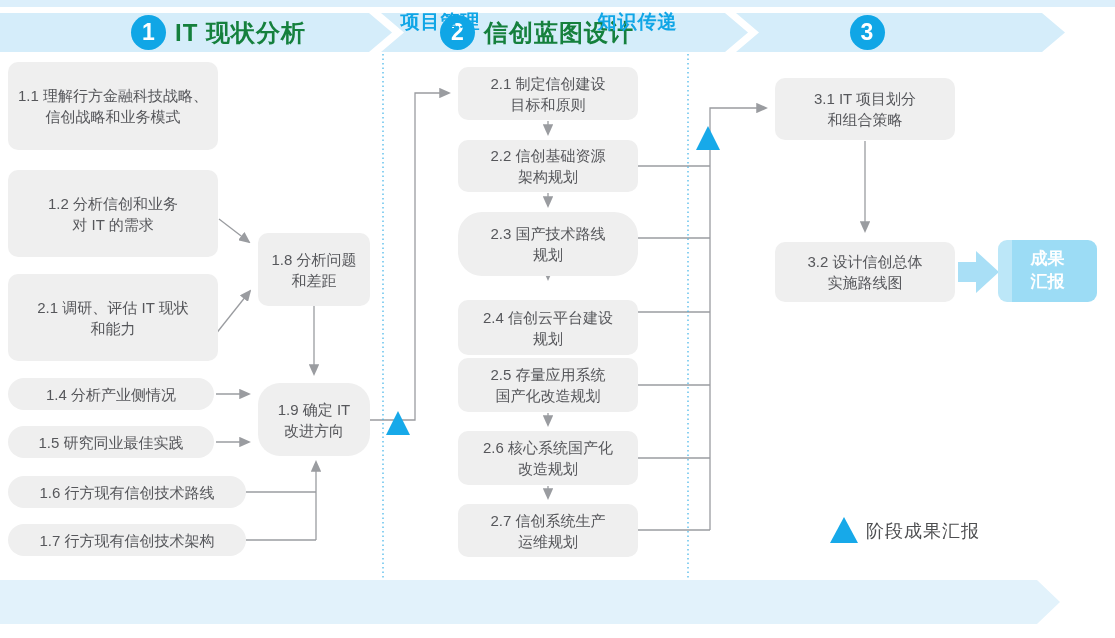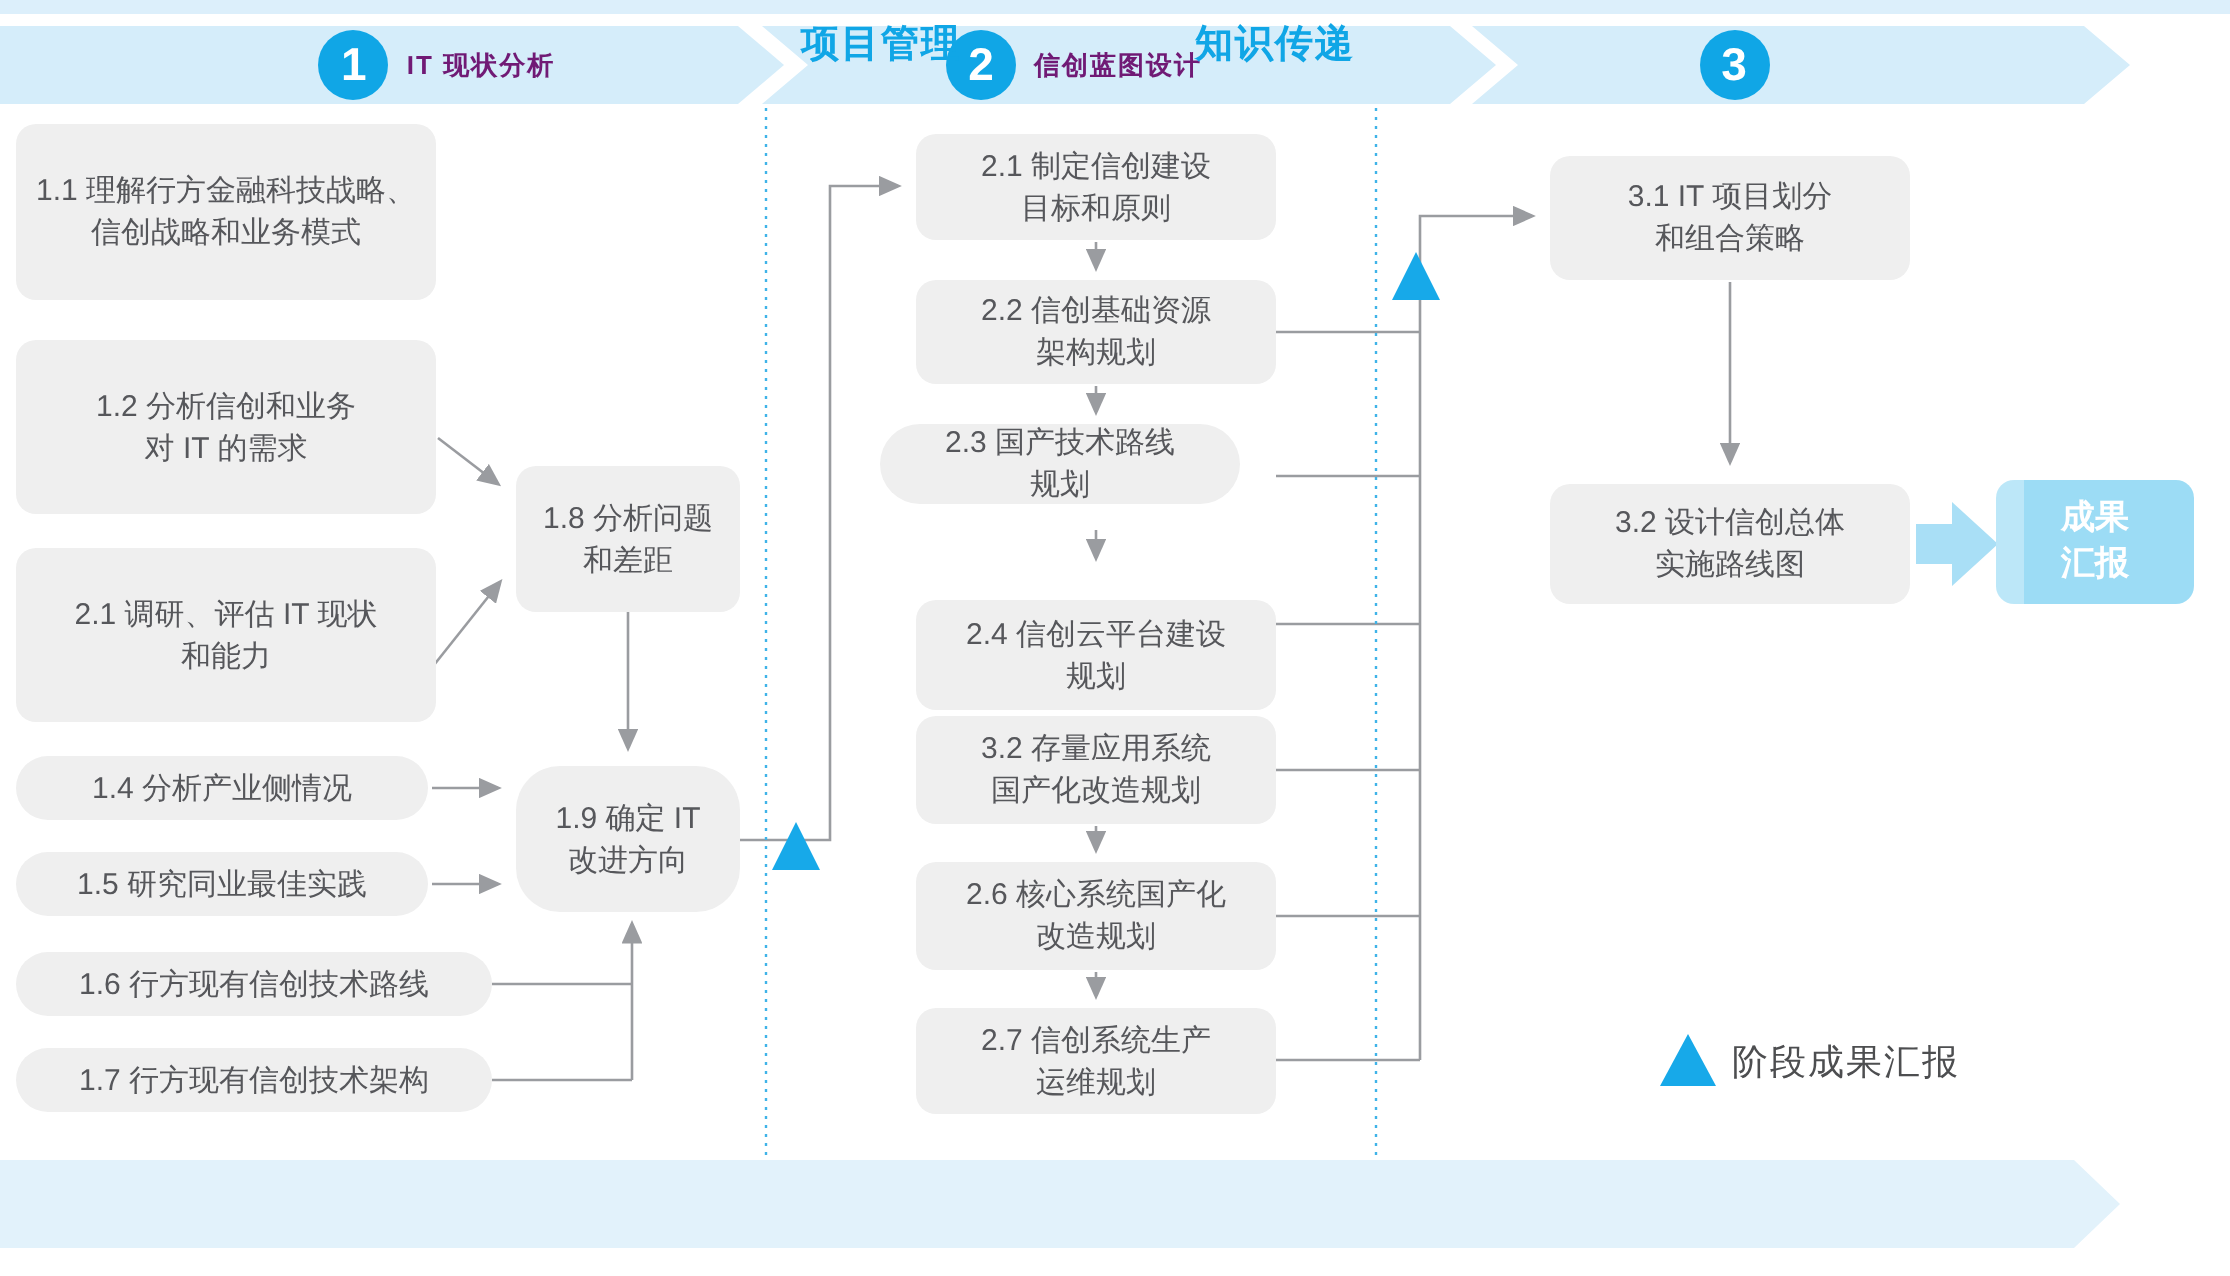--- a/index.html
+++ b/index.html
@@ -16,21 +16,21 @@
   .band2{left:381px;width:368px;clip-path:polygon(0 0,344px 0,367px 50%,344px 100%,0 100%,23px 50%);}
   .band3{left:736px;width:330px;clip-path:polygon(0 0,306px 0,329px 50%,306px 100%,0 100%,23px 50%);}
   .band-inner{display:flex;align-items:center;gap:9px;}
   .band1 .band-inner{transform:translateX(22px);}
   .band2 .band-inner{transform:translateX(-28px);}
   .band3 .band-inner{transform:translateX(-34px);}
   .num-badge{
     width:35px;height:35px;border-radius:50%;background:#10a6e6;color:#ffffff;
     font-weight:bold;font-size:23px;display:flex;align-items:center;justify-content:center;
   }
-  .band-title{color:#701a75;font-weight:bold;font-size:13px;letter-spacing:1px;}
+  .band-title{color:#15803d;font-weight:bold;font-size:24px;letter-spacing:1px;}
   
   .gbox{
     background:#efefef;border-radius:10px;color:#56575b;font-size:15px;line-height:1.4;
     display:flex;align-items:center;justify-content:center;text-align:center;white-space:pre-line;
   }
   .pill{border-radius:17px;}
   
   .result-box{
     left:998px;top:240px;width:99px;height:62px;border-radius:9px;
     background:linear-gradient(90deg,#bce7f8 0px,#bce7f8 14px,#9cdcf5 14px);
@@ -139,25 +139,25 @@
 <div class="abs gbox pill" style="left:8px;top:524px;width:238px;height:32px;">1.7 行方现有信创技术架构</div>
 <div class="abs gbox" style="left:258px;top:233px;width:112px;height:73px;">1.8 分析问题
 和差距</div>
 <div class="abs gbox" style="left:258px;top:383px;width:112px;height:73px;border-radius:22px;">1.9 确定 IT
 改进方向</div>
 
 <div class="abs gbox" style="left:458px;top:67px;width:180px;height:53px;">2.1 制定信创建设
 目标和原则</div>
 <div class="abs gbox" style="left:458px;top:140px;width:180px;height:52px;">2.2 信创基础资源
 架构规划</div>
-<div class="abs gbox" style="left:440px;top:212px;width:180px;height:40px;border-radius:24px;">2.3 国产技术路线
+<div class="abs gbox" style="left:458px;top:212px;width:180px;height:64px;border-radius:24px;">2.3 国产技术路线
 规划</div>
 <div class="abs gbox" style="left:458px;top:300px;width:180px;height:55px;">2.4 信创云平台建设
 规划</div>
-<div class="abs gbox" style="left:458px;top:358px;width:180px;height:54px;">3.2 存量应用系统
+<div class="abs gbox" style="left:458px;top:358px;width:180px;height:54px;">2.5 存量应用系统
 国产化改造规划</div>
 <div class="abs gbox" style="left:458px;top:431px;width:180px;height:54px;">2.6 核心系统国产化
 改造规划</div>
 <div class="abs gbox" style="left:458px;top:504px;width:180px;height:53px;">2.7 信创系统生产
 运维规划</div>
 
 <div class="abs gbox" style="left:775px;top:78px;width:180px;height:62px;">3.1 IT 项目划分
 和组合策略</div>
 <div class="abs gbox" style="left:775px;top:242px;width:180px;height:60px;text-align:center;">3.2 设计信创总体
 实施路线图</div>

